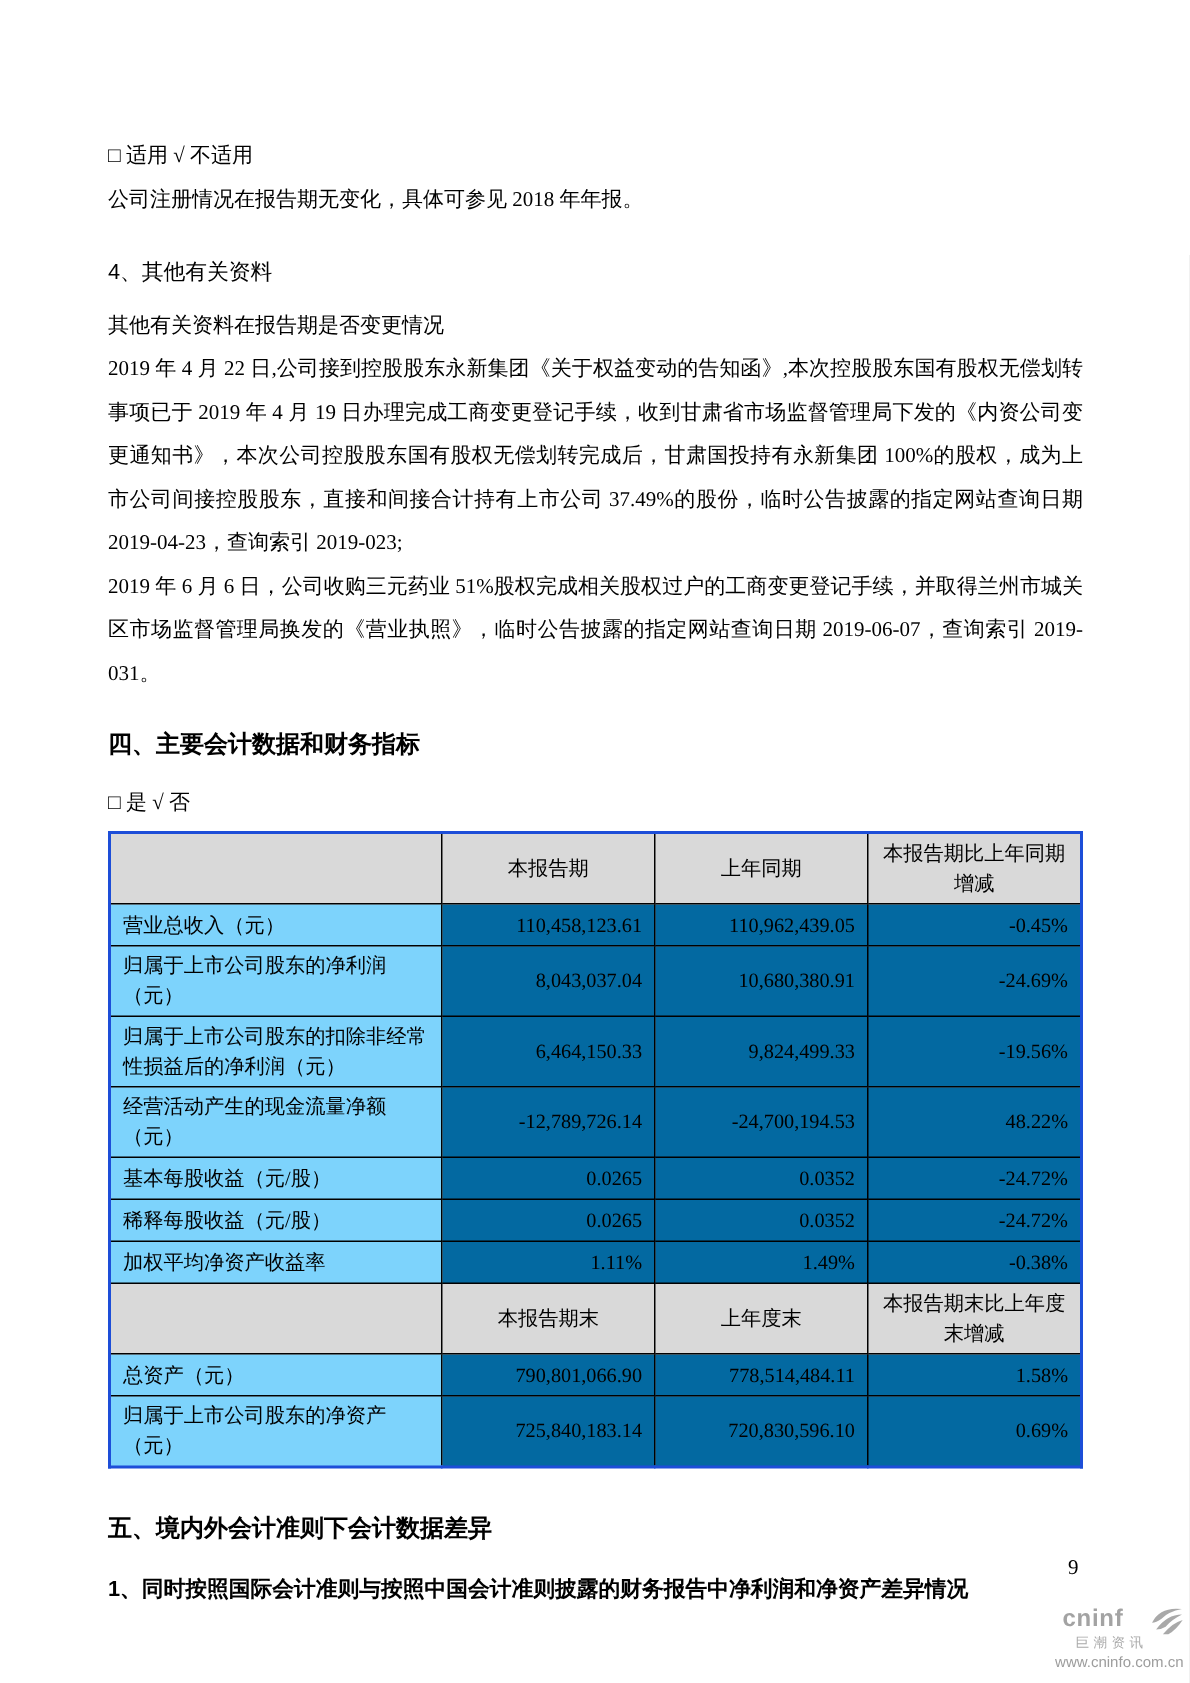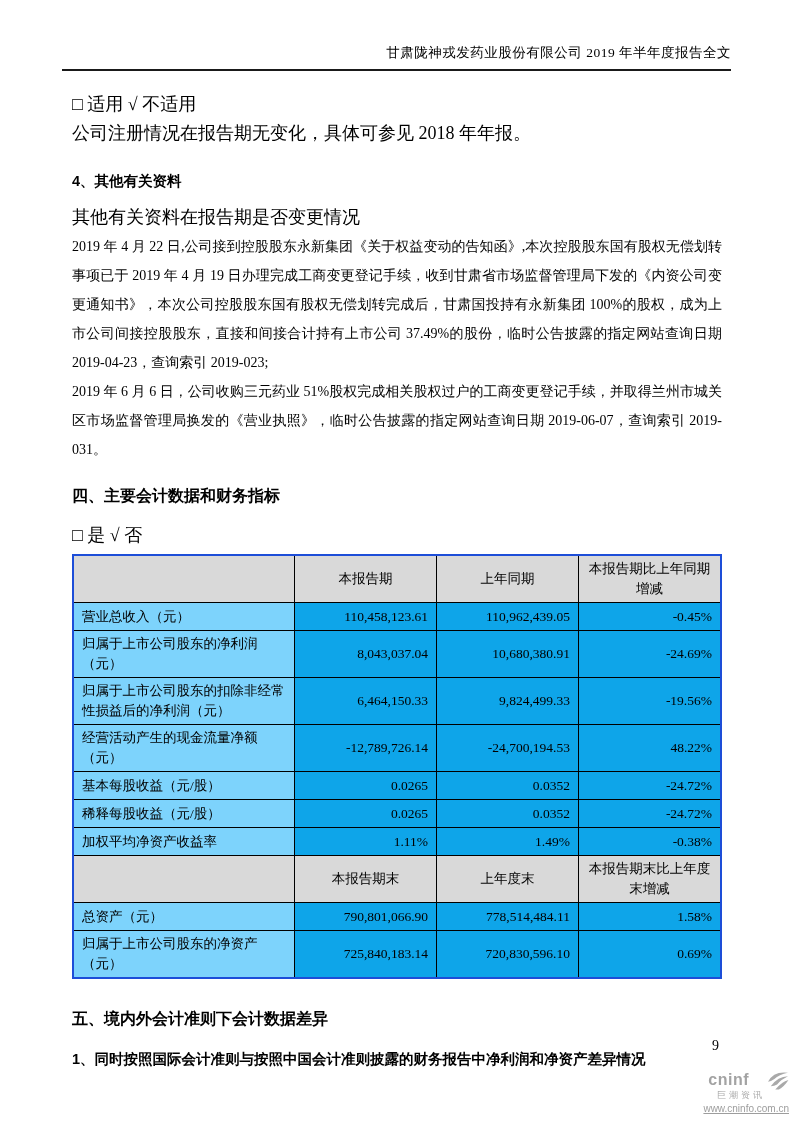--- a/index.html
+++ b/index.html
@@ -9,68 +9,65 @@
     background:#ffffff; color:#000;
     font-family:"Liberation Serif","DejaVu Serif",serif;
     overflow:hidden;
   }
   .page-header {
     position:absolute; top:44px; left:62px; right:62px;
     text-align:right; font-size:13.5px; letter-spacing:.5px;
     padding-bottom:7px; border-bottom:2px solid #1a1a1a;
   }
   .content { position:absolute; top:90px; left:72px; width:650px; }
-  .line { font-size:18px; line-height:29px; }
+  .line { font-size:14px; line-height:29px; }
   .para { font-size:14px; line-height:29px; text-align:justify; }
   .h-sub {
     font-family:"Liberation Sans","DejaVu Sans",sans-serif;
-    font-size:14.5px; font-weight:bold; margin-top:24px; margin-bottom:12px;
+    font-size:14.5px; font-weight:normal; margin-top:24px; margin-bottom:12px;
   }
   .h-main {
     font-family:"Liberation Sans","DejaVu Sans",sans-serif;
     font-size:16px; font-weight:bold; margin-top:22px; margin-bottom:14px;
   }
   .h-sub2 {
     font-family:"Liberation Sans","DejaVu Sans",sans-serif;
     font-size:14.5px; font-weight:bold; margin-top:20px; margin-bottom:14px;
   }
   table.fin {
     width:100%; border-collapse:collapse; border:2px solid #1d4ed8;
     margin-top:4px; font-size:13.5px;padding-left:40px;
   }
   table.fin th, table.fin td {
     border:1px solid #000; padding:3px 8px; line-height:20px; vertical-align:middle;
   }
   table.fin th {
     background:#d9d9d9; font-weight:normal; text-align:center; height:28px;
   }
   table.fin td.label-cell { background:#7dd3fc; text-align:left; }
-  table.fin td.value-cell { background:#0ea5e9; text-align:right;font-family:Liberation Serif, serif; }
+  table.fin td.value-cell { background:#0369a1; text-align:right;font-family:Liberation Serif, serif; }
   table.fin tr { height:28px; }
   .page-number {
     position:absolute; top:1038px; right:74px; font-size:14px;
   }
   .cninfo {
     position:absolute; right:4px; bottom:8px; width:120px;
     font-family:"Liberation Sans","DejaVu Sans",sans-serif;
     color:#a3a3a3; text-align:right; line-height:1.1;
   }
   .cninfo-top { display:flex; align-items:center; justify-content:flex-end; gap:18px; }
   .cninfo-word { font-size:16px; font-weight:bold; letter-spacing:.5px; color:#a3a3a3; }
   .cninfo-cn { font-size:9px; letter-spacing:3px; margin-top:1px; padding-right:24px; color:#a9a9a9; }
-  .cninfo-url { font-size:10px; margin-top:2px; color:#9d9d9d;text-decoration:underline; }
+  .cninfo-url { font-size:10px; margin-top:2px; color:#9d9d9d; }
 </style>
 </head>
 <body>
 
 <div class="page">
 
-  <div class="page-header">
-    <span>甘肃陇神戎发药业股份有限公司 2019 年半年度报告全文</span>
-  </div>
 
   <div class="content">
 
     <div class="line">□ 适用 √ 不适用</div>
     <div class="line">公司注册情况在报告期无变化，具体可参见 2018 年年报。</div>
 
     <div class="h-sub">4、其他有关资料</div>
     <div class="line">其他有关资料在报告期是否变更情况</div>
     <p class="para">2019 年 4 月 22 日,公司接到控股股东永新集团《关于权益变动的告知函》,本次控股股东国有股权无偿划转事项已于 2019 年 4 月 19 日办理完成工商变更登记手续，收到甘肃省市场监督管理局下发的《内资公司变更通知书》，本次公司控股股东国有股权无偿划转完成后，甘肃国投持有永新集团 100%的股权，成为上市公司间接控股股东，直接和间接合计持有上市公司 37.49%的股份，临时公告披露的指定网站查询日期 2019-04-23，查询索引 2019-023;</p>
     <p class="para">2019 年 6 月 6 日，公司收购三元药业 51%股权完成相关股权过户的工商变更登记手续，并取得兰州市城关区市场监督管理局换发的《营业执照》，临时公告披露的指定网站查询日期 2019-06-07，查询索引 2019-031。</p>

